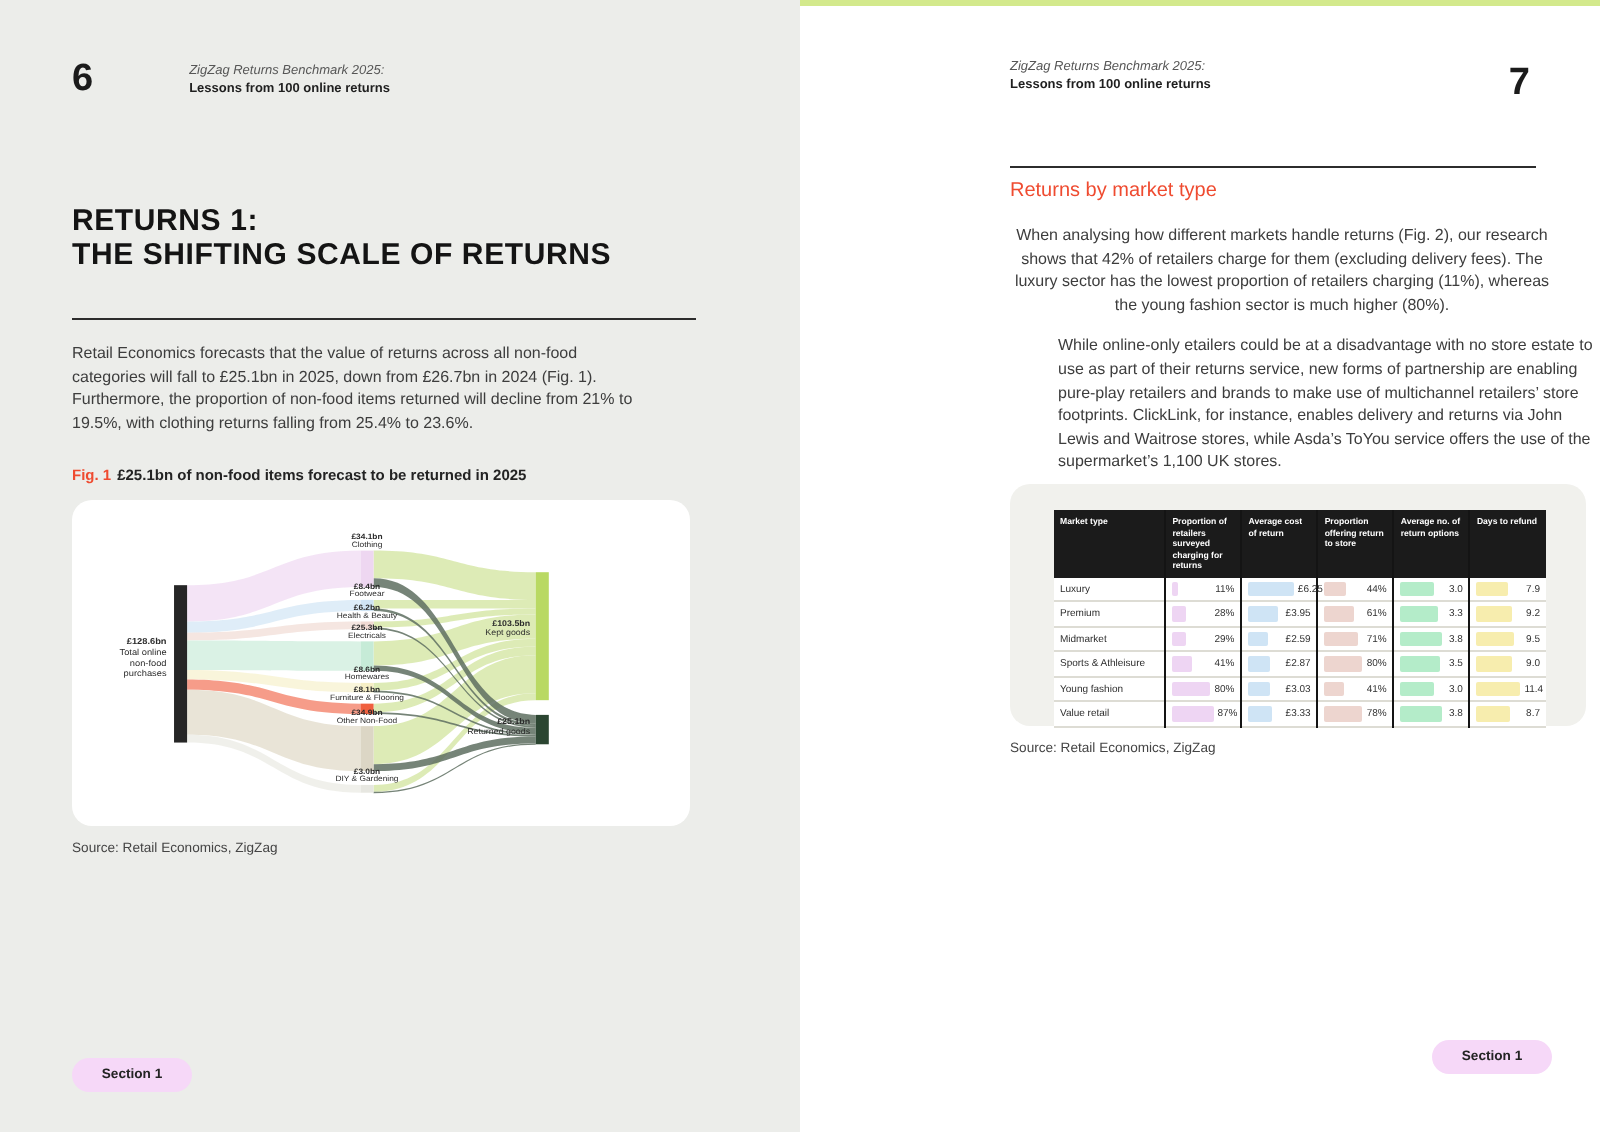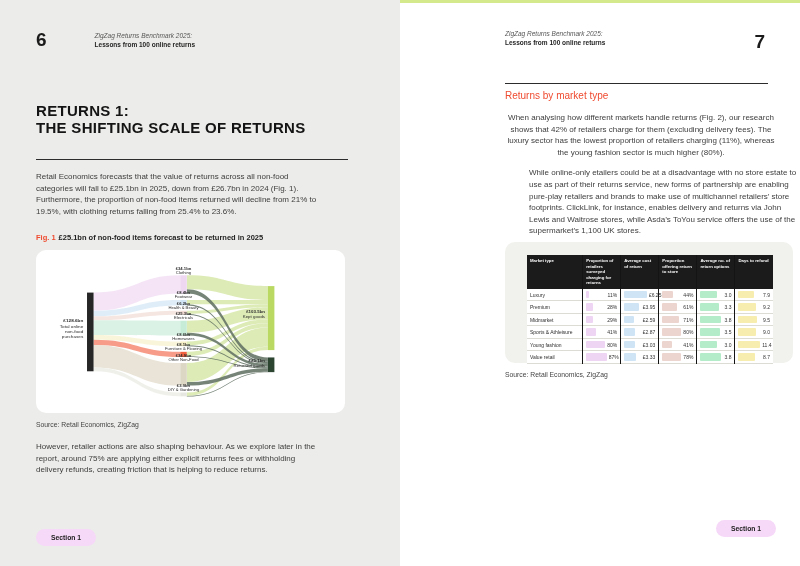--- a/index.html
+++ b/index.html
@@ -147,21 +147,20 @@
           <text x="295" y="307" text-anchor="middle" font-size="9" font-weight="normal" fill="#2b2b2b" font-family="&quot;Liberation Sans&quot;,sans-serif">DIY &amp; Gardening</text>
           <text x="470" y="127" text-anchor="end" font-size="9.5" font-weight="bold" fill="#2b2b2b" font-family="&quot;Liberation Sans&quot;,sans-serif">£103.5bn</text>
           <text x="470" y="138" text-anchor="end" font-size="9.5" font-weight="normal" fill="#2b2b2b" font-family="&quot;Liberation Sans&quot;,sans-serif">Kept goods</text>
           <text x="470" y="241" text-anchor="end" font-size="9.5" font-weight="bold" fill="#2b2b2b" font-family="&quot;Liberation Sans&quot;,sans-serif">£25.1bn</text>
           <text x="470" y="252" text-anchor="end" font-size="9.5" font-weight="normal" fill="#2b2b2b" font-family="&quot;Liberation Sans&quot;,sans-serif">Returned goods</text>
         </svg>
     </div>
 
     <p class="source">Source: Retail Economics, ZigZag</p>
 
-    <p class="body closing">However, retailer actions are also shaping behaviour. As we explore later in the report, around 75% are applying either explicit returns fees or withholding delivery refunds, creating friction that is helping to reduce returns.</p>
 
     <div class="pill pill-left">Section 1</div>
   </section>
 
   <section class="page page-right">
     <div class="lime-bar"></div>
 
     <div class="hdr">
       <div class="doctitle">
         <div class="l1">ZigZag Returns Benchmark 2025:</div>

